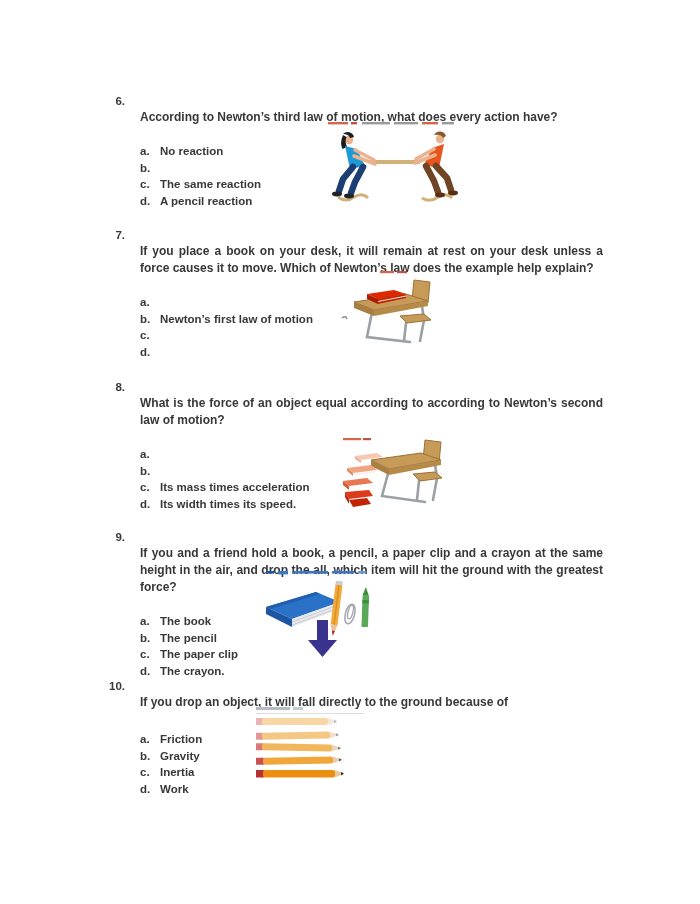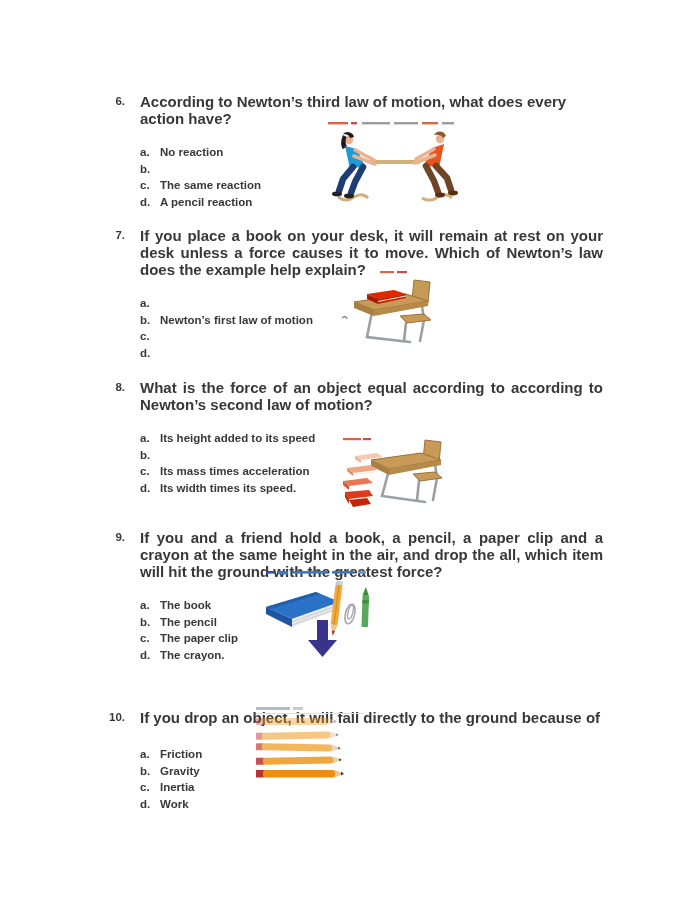--- a/index.html
+++ b/index.html
@@ -5,21 +5,21 @@
   html,body{margin:0;padding:0}
   body{
     width:700px;height:904px;position:relative;overflow:hidden;
     background:#ffffff;
     font-family:"Liberation Sans","DejaVu Sans",sans-serif;
     color:#3a3a3a;
   }
   .question{position:absolute;left:95px;width:510px}
   .q-row{display:flex;align-items:flex-start}
   .q-num{flex:none;width:30px;text-align:right;font-size:11.5px;line-height:17px;font-weight:600;color:#383838}
-  .q-text{margin:0 0 0 15px;width:463px;font-size:15px;line-height:17px;font-weight:600;color:#383838}
+  .q-text{margin:16px 0 0 15px;width:463px;font-size:12px;line-height:17px;font-weight:600;color:#383838}
   .justify .q-text{text-align:justify}
   .options{list-style:none;margin:17px 0 0 45px;padding:0}
   .option{display:flex;font-size:11.5px;line-height:16.6px;font-weight:600;color:#383838}
   .opt-letter{flex:none;width:20px}
   .illus{position:absolute}
   .illus svg{display:block;width:100%;height:100%}
 </style>
 </head>
 <body>
 
@@ -143,21 +143,20 @@
 </div>
 
 <section class="question justify" style="top:379px">
   <div class="q-row">
     <div class="q-num">8.</div>
     <p class="q-text">What is the force of an object equal according to according to Newton’s second law of motion?</p>
   </div>
   <ol class="options">
     <li class="option">
       <span class="opt-letter">a.</span>
-      <span class="opt-text">Its height added to its speed</span>
       </li>
     <li class="option">
       <span class="opt-letter">b.</span>
       </li>
     <li class="option">
       <span class="opt-letter">c.</span>
       <span class="opt-text">Its mass times acceleration</span>
       </li>
     <li class="option">
       <span class="opt-letter">d.</span>
@@ -257,21 +256,21 @@
       <rect x="104" y="28" width="6.5" height="32" rx="1" fill="#5aa85a"></rect>
       <rect x="104" y="33" width="6.5" height="3.4" fill="#3e8e3e"></rect>
     </g>
     <g fill="#39338e">
       <rect x="59" y="53" width="11" height="20"></rect>
       <polygon points="50,73 79,73 64.5,90"></polygon>
     </g>
   </svg>
 </div>
 
-<section class="question" style="top:709px">
+<section class="question" style="top:678px">
   <div class="q-row">
     <div class="q-num">10.</div>
     <p class="q-text">If you drop an object, it will fall directly to the ground because of</p>
   </div>
   <ol class="options" style="margin-top:20px">
     <li class="option">
       <span class="opt-letter">a.</span>
       <span class="opt-text">Friction</span>
       </li>
     <li class="option">

